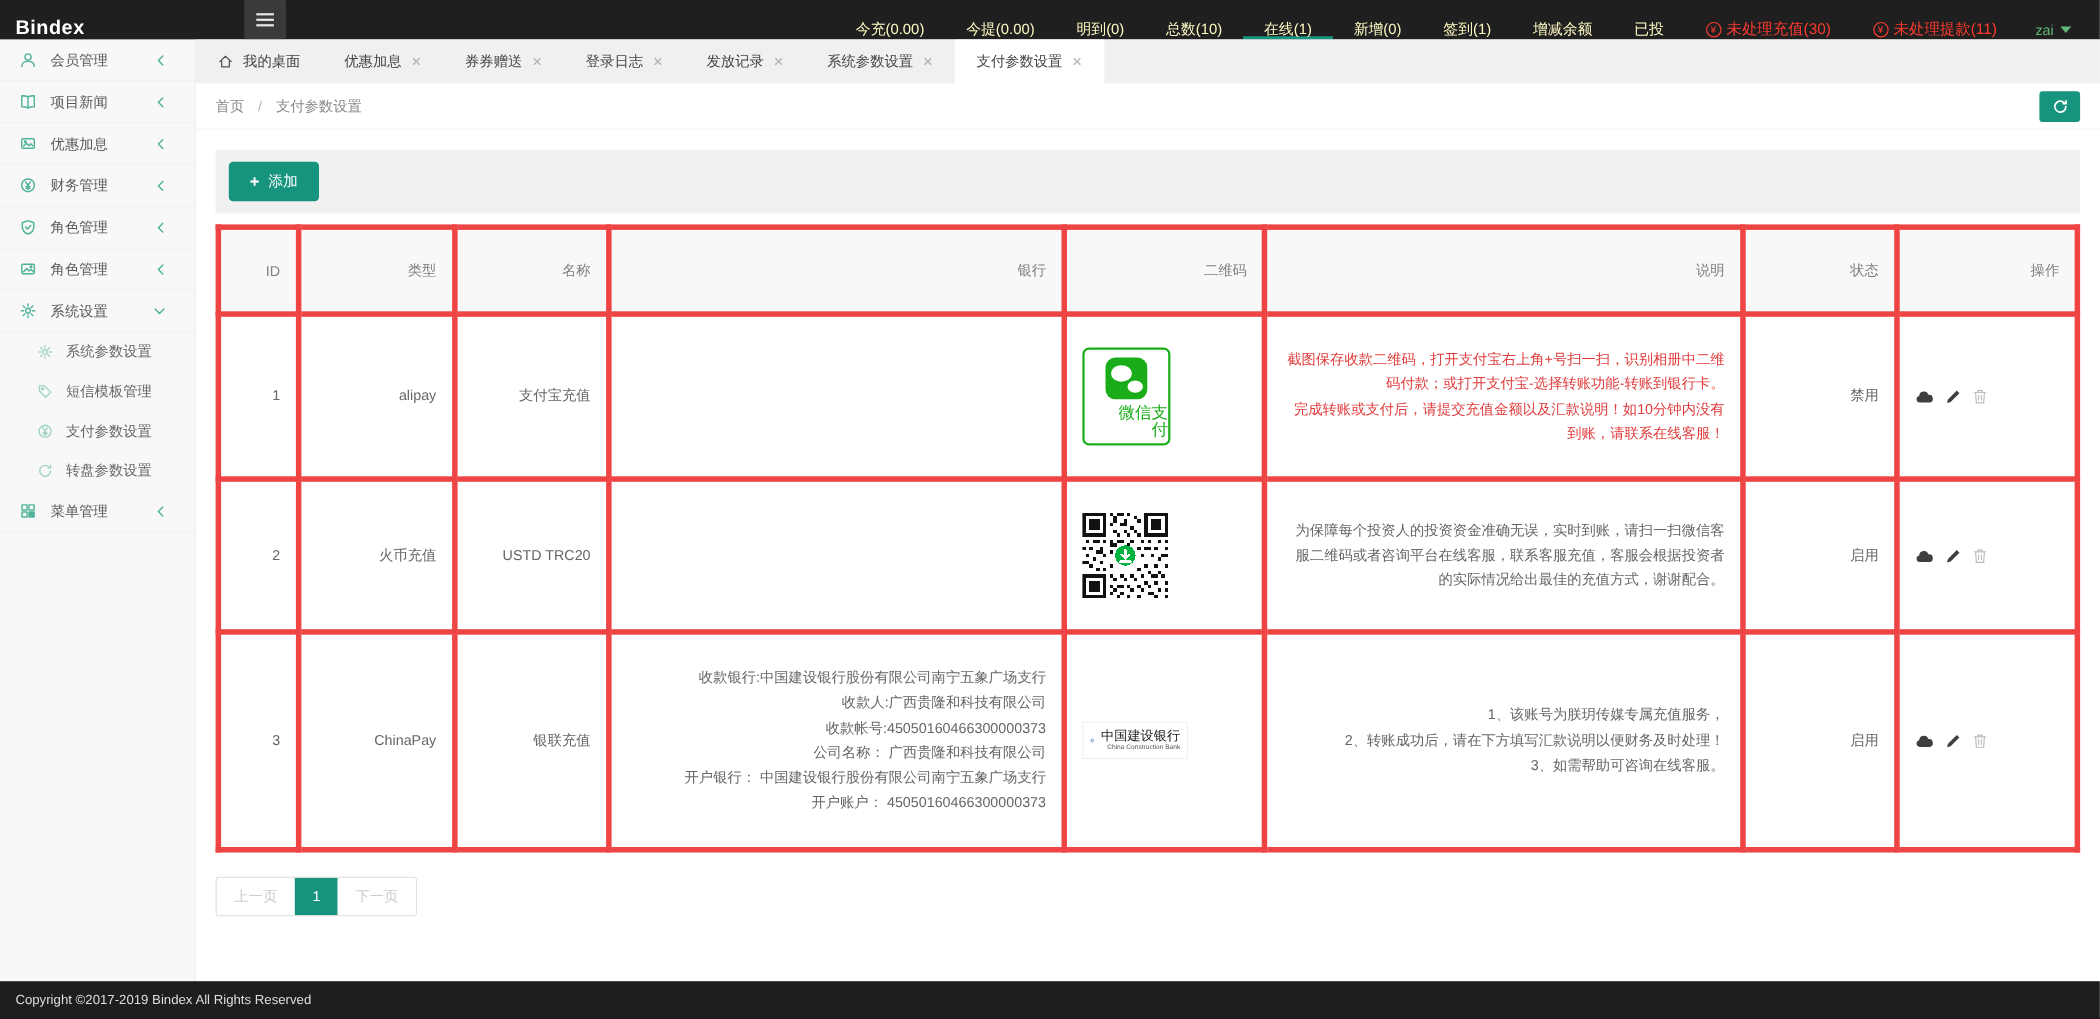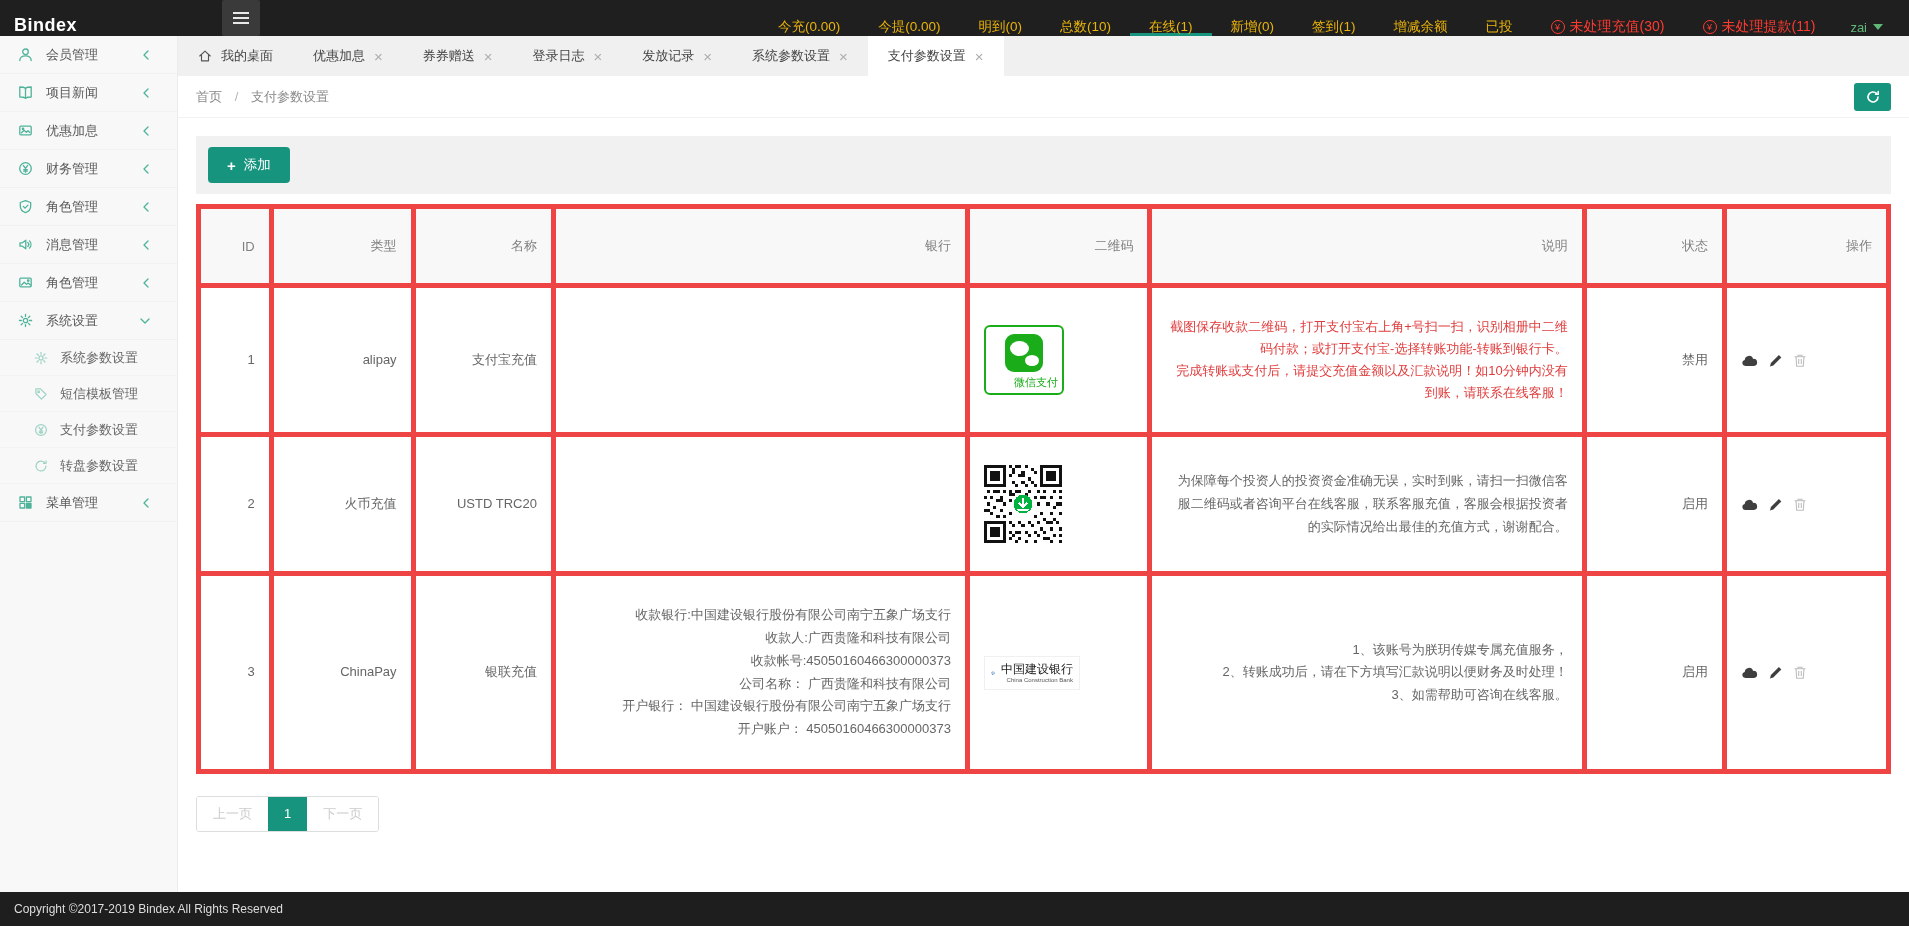--- a/index.html
+++ b/index.html
@@ -6,21 +6,21 @@
   html,body { width:1909px; height:926px; }
   body { font-family:"Liberation Sans","DejaVu Sans",sans-serif; font-size:13px; color:#666; background:#fff; overflow:hidden; }
   .app { width:1909px; height:926px; display:flex; flex-direction:column; }
 
   
   .topbar { height:36px; background:#1f1f1f; display:flex; align-items:flex-end; flex:0 0 auto; }
   .logo { width:222px; display:flex; align-items:center; padding-left:14px; color:#fff; font-size:18px; font-weight:bold; letter-spacing:.5px; }
   .hamburger { width:38px; height:36px; margin:4px 0 0 0; background:#3a3a3a; border:none; border-radius:2px; display:flex; flex-direction:column; justify-content:center; align-items:center; gap:3px; cursor:pointer; }
   .hamburger i { display:block; width:16px; height:2px; background:#e8e8e8; }
   .topnav { flex:1; display:flex; align-items:stretch; justify-content:flex-end; gap:0; padding-right:10px; }
-  .tstat { display:flex; align-items:center; padding:0 19px; color:#eab308; font-size:13.5px; cursor:pointer; }
+  .tstat { display:flex; align-items:center; padding:0 19px; color:#fef9c3; font-size:13.5px; cursor:pointer; }
   .tstat.active { box-shadow:inset 0 -3px 0 #16947E; }
   .talert { display:flex; align-items:center; gap:5px; padding:0 19px; color:#ff3b30; font-size:14px; cursor:pointer; }
   .yuan-badge { width:14px; height:14px; border:1px solid #ff3b30; border-radius:50%; display:inline-flex; align-items:center; justify-content:center; font-size:9px; line-height:1; }
   .tuser { display:flex; align-items:center; gap:6px; padding:0 16px; color:#5FB878; font-size:13px; cursor:pointer; }
   .caret-down { width:0; height:0; border-left:5px solid transparent; border-right:5px solid transparent; border-top:6px solid #5FB878; display:inline-block; }
 
   
   .mid { flex:1; display:flex; min-height:0; }
 
   
@@ -58,21 +58,21 @@
   .grid th { background:#f8f8f8; color:#808080; font-size:13px; height:36px; }
   .grid td { color:#666; font-size:13px; line-height:1.75; }
   .desc-red div { color:#E03C3C; line-height:1.7; }
   .bank-lines div { white-space:nowrap; overflow:hidden; }
 
   
   .wxcard { width:80px; border:2px solid #1AAD19; border-radius:6px; background:#fff; padding:7px 0 5px; display:flex; flex-direction:column; align-items:center; gap:5px; }
   .wxlogo { width:38px; height:38px; background:#1AAD19; border-radius:9px; position:relative; }
   .wxlogo .b1 { position:absolute; left:5px; top:7px; width:19px; height:15px; background:#fff; border-radius:50%; }
   .wxlogo .b2 { position:absolute; right:4px; bottom:6px; width:14px; height:11px; background:#fff; border-radius:50%; }
-  .wxcard .cap { color:#1AAD19; font-size:11px; line-height:1;margin-left:24px; }
+  .wxcard .cap { color:#1AAD19; font-size:15px; line-height:1;margin-left:24px; }
 
   
   .qrbox { width:78px; height:78px; }
   .qrbox svg { display:block; }
 
   
   .ccb { width:96px; background:#fff; border:1px solid #f0f0f0; padding:5px 6px; display:flex; align-items:center; gap:6px; }
   .ccb-txt { display:flex; flex-direction:column; }
   .ccb-cn { font-size:12px; font-weight:normal; color:#1a1a1a; line-height:1.25; white-space:nowrap; }
   .ccb-en { font-size:6px; color:#555; line-height:1.2; white-space:nowrap; }
@@ -169,30 +169,20 @@
         <svg class="icn chev" width="10" height="12" viewBox="0 0 10 12">
             <polyline points="7,2 3,6 7,10"></polyline>
           </svg>
       </div>
       <div class="side-item">
         <svg class="icn" width="15" height="15" viewBox="0 0 15 15">
             <path d="M7.5 1.6l5.2 1.9v3.6c0 3.3-2.1 5.6-5.2 6.6-3.1-1-5.2-3.3-5.2-6.6V3.5z"></path>
             <path d="M5.3 7.4l1.7 1.7 3-3"></path>
           </svg>
         <span class="lbl">角色管理</span>
-        <svg class="icn chev" width="10" height="12" viewBox="0 0 10 12">
-            <polyline points="7,2 3,6 7,10"></polyline>
-          </svg>
-      </div>
-      <div class="side-item">
-        <svg class="icn" width="15" height="15" viewBox="0 0 15 15">
-            <path d="M2 5.8v3.4h2.4l3.4 2.6V3.2L4.4 5.8z"></path>
-            <path d="M9.8 5.4a3 3 0 010 4.2M11.5 3.9a5.2 5.2 0 010 7.2"></path>
-          </svg>
-        <span class="lbl">消息管理</span>
         <svg class="icn chev" width="10" height="12" viewBox="0 0 10 12">
             <polyline points="7,2 3,6 7,10"></polyline>
           </svg>
       </div>
       <div class="side-item">
         <svg class="icn" width="15" height="15" viewBox="0 0 15 15">
             <rect x="1.8" y="3.2" width="11.4" height="8.6" rx="1"></rect>
             <path d="M3.5 10l2.8-2.8 2.2 2.2 1.5-1.5 2.5 2.1"></path>
             <circle cx="10.2" cy="5.6" r=".8"></circle>
           </svg>

